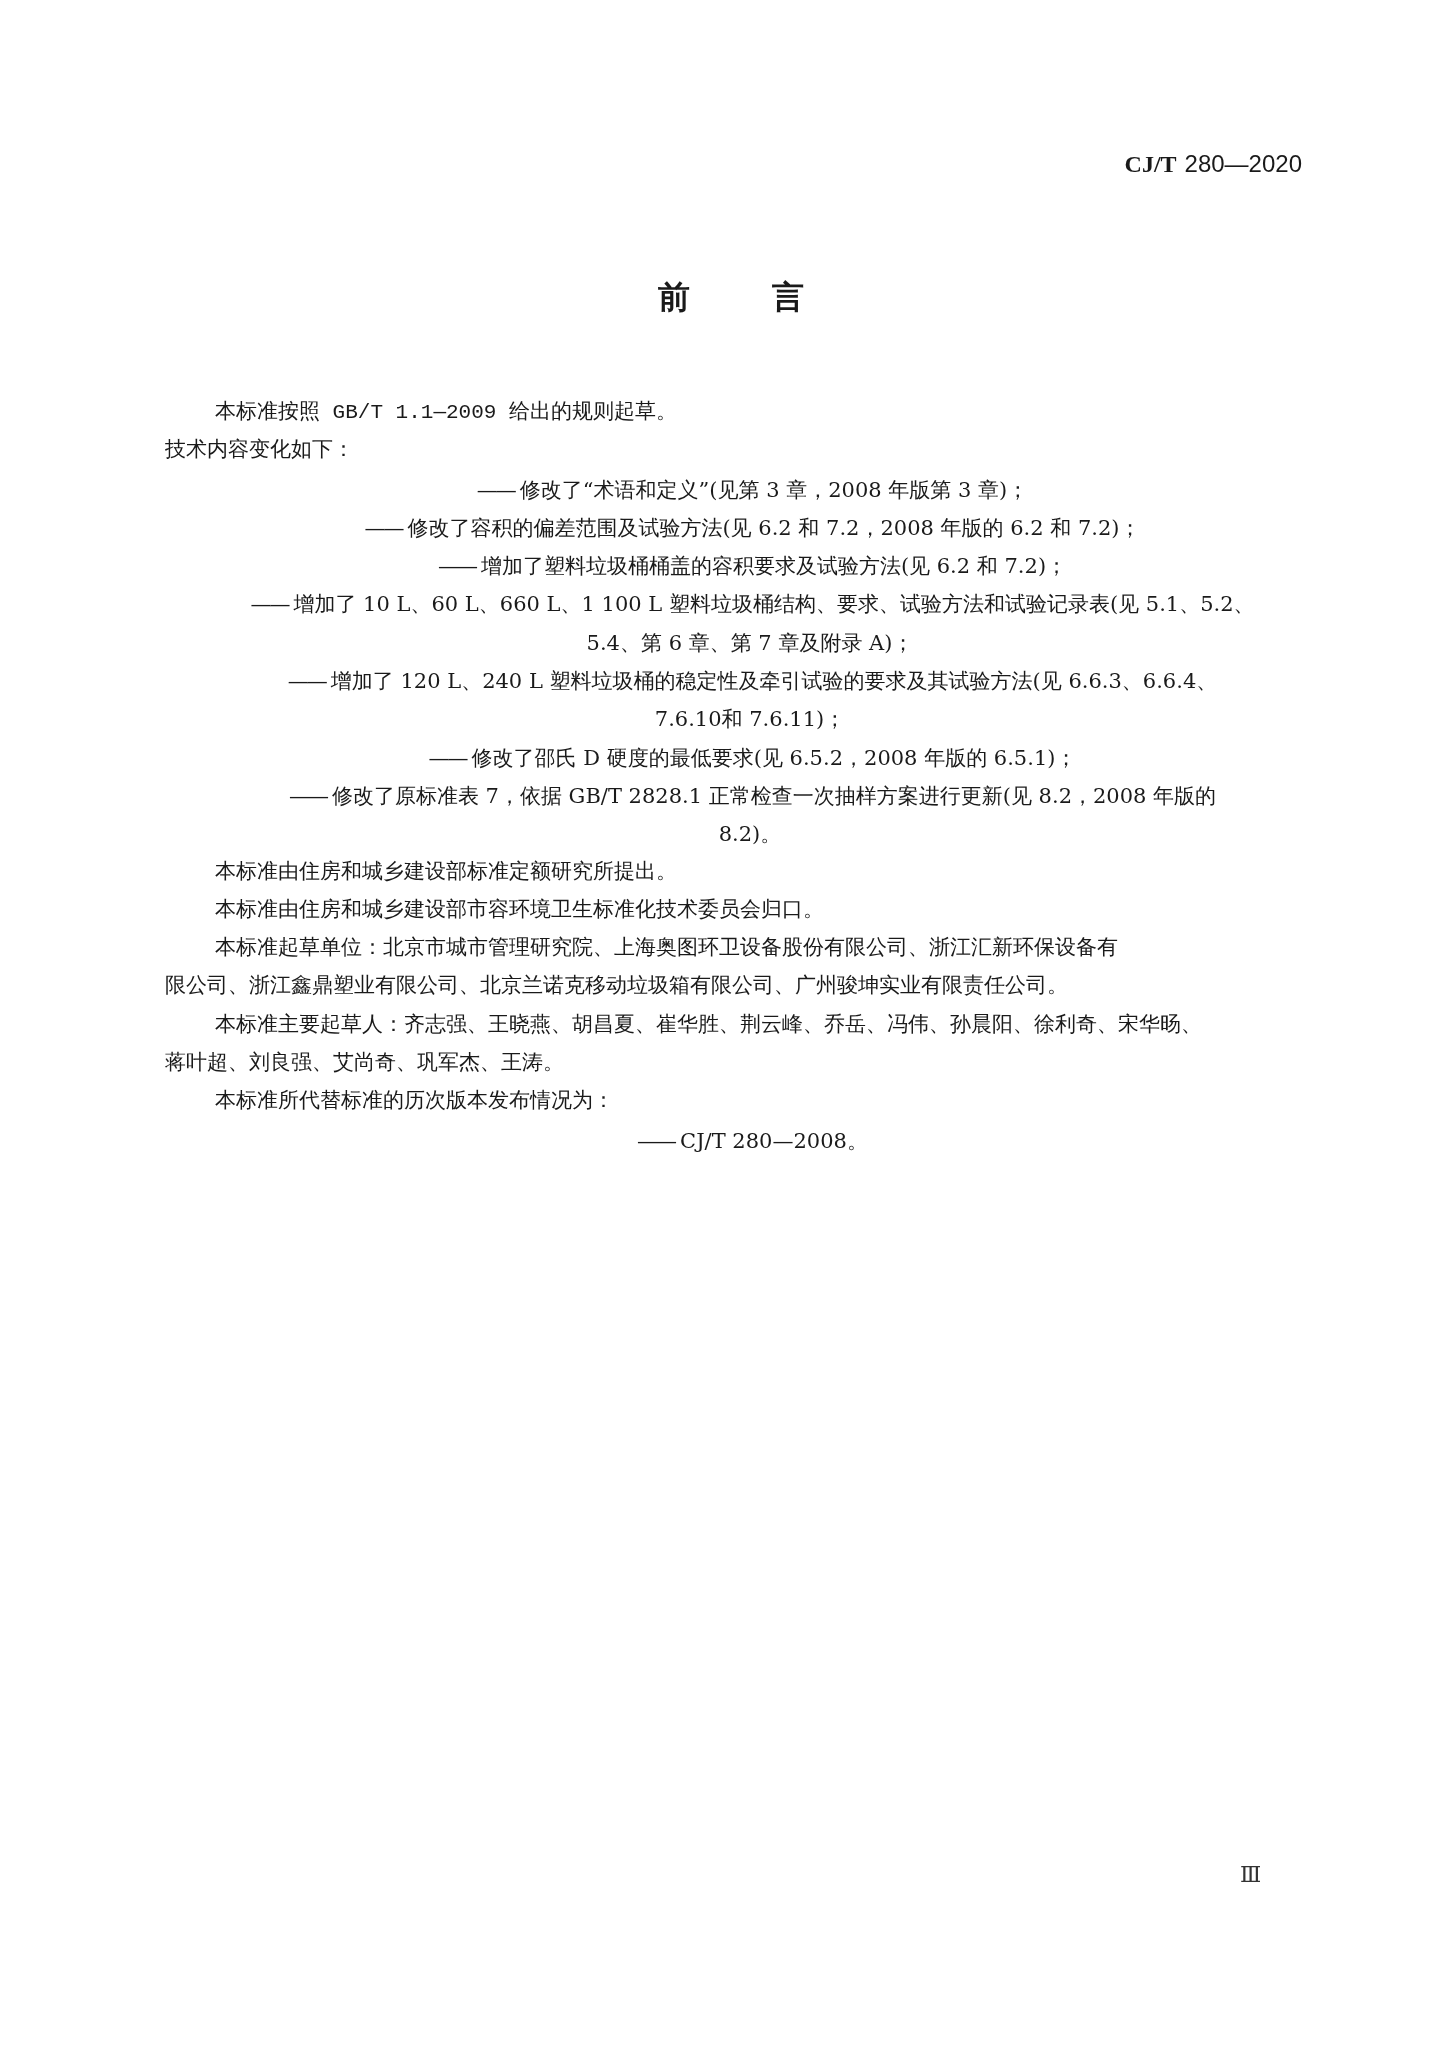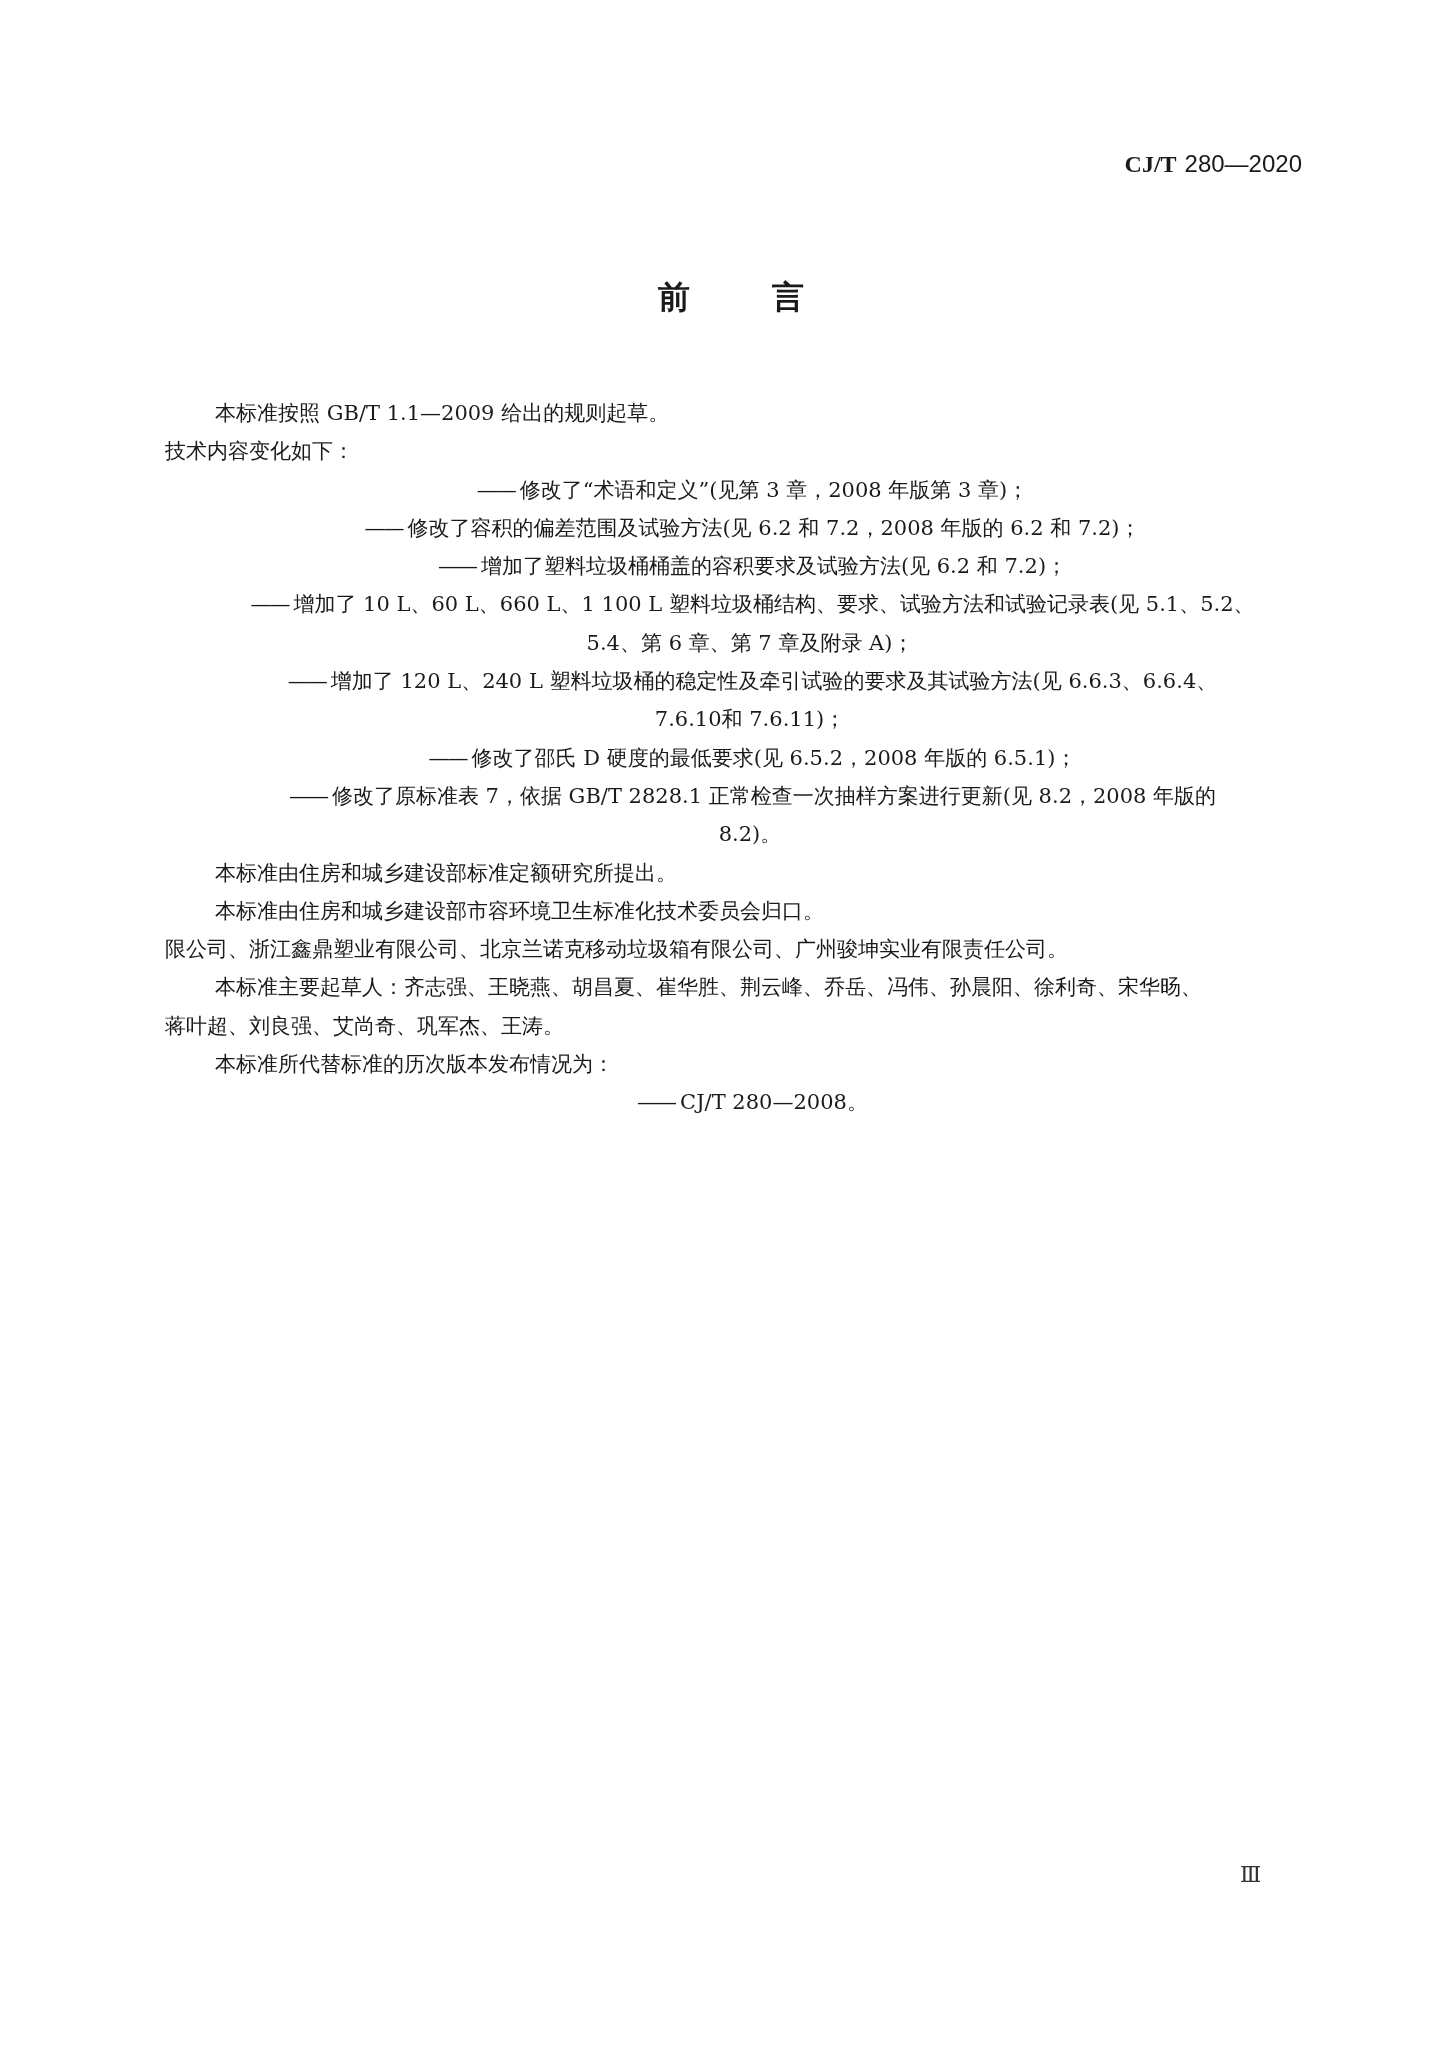--- a/index.html
+++ b/index.html
@@ -6,21 +6,21 @@
   body { width: 1448px; height: 2048px; position: relative; overflow: hidden;
          font-family: "DejaVu Serif", "Liberation Serif", serif; color: #1a1a1a; }
   .std-code { position: absolute; top: 150px; right: 146px; font-size: 24px; white-space: nowrap; }
   .std-code .code-prefix { font-family: "Liberation Serif", "DejaVu Serif", serif; font-weight: bold; }
   .std-code .code-num { font-family: "Liberation Sans", "DejaVu Sans", sans-serif; margin-left: 8px; }
   .title { position: absolute; top: 276px; left: 0; width: 1448px; text-align: center;
            font-family: "DejaVu Sans", "Liberation Sans", sans-serif; font-weight: bold; font-size: 32px; letter-spacing: 0; padding-left: 7px; }
   .title span { display: inline-block; }
   .title .gap { width: 82px; }
   .body-text { position: absolute; top: 394px; left: 165px; width: 1120px; font-size: 21px; line-height: 38.3px; }
-  .p { margin: 0; text-indent: 0; }
+  .p { margin: 0; text-indent: 0; font-family: Liberation Mono, monospace; }
   .p.indent { padding-left: 50px; }
   .p.cont { padding-left: 0; }
   .item { margin: 0; padding-left: 100px; text-indent: -50px; text-align: center; }
   .item .dash { display: inline-block; width: 48px; text-indent: 0; letter-spacing: -2px; }
   .line { display: block; white-space: nowrap; }
   .page-num { position: absolute; top: 1862px; left: 1240px; font-family: "Liberation Serif", "DejaVu Serif", serif; font-size: 22px; color: #333; }
 </style>
 </head>
 <body>
 
@@ -56,20 +56,21 @@
   <div class="item">
     <span class="line"><span class="dash">——</span><span>修改了邵氏 D 硬度的最低要求(见 6.5.2，2008 年版的 6.5.1)；</span></span>
   </div>
   <div class="item">
     <span class="line"><span class="dash">——</span><span>修改了原标准表 7，依据 GB/T 2828.1 正常检查一次抽样方案进行更新(见 8.2，2008 年版的</span></span>
     <span class="line">8.2)。</span>
   </div>
 
   <p class="p indent line">本标准由住房和城乡建设部标准定额研究所提出。</p>
   <p class="p indent line">本标准由住房和城乡建设部市容环境卫生标准化技术委员会归口。</p>
+  <p class="p indent line">本标准起草单位：北京市城市管理研究院、上海奥图环卫设备股份有限公司、浙江汇新环保设备有</p>
   <p class="p cont line">限公司、浙江鑫鼎塑业有限公司、北京兰诺克移动垃圾箱有限公司、广州骏坤实业有限责任公司。</p>
   <p class="p indent line">本标准主要起草人：齐志强、王晓燕、胡昌夏、崔华胜、荆云峰、乔岳、冯伟、孙晨阳、徐利奇、宋华旸、</p>
   <p class="p cont line">蒋叶超、刘良强、艾尚奇、巩军杰、王涛。</p>
   <p class="p indent line">本标准所代替标准的历次版本发布情况为：</p>
   <div class="item" style="padding-left:50px;text-indent:0;">
     <span class="line"><span class="dash">——</span><span>CJ/T 280—2008。</span></span>
   </div>
 </div>
 
 <div class="page-num">Ⅲ</div>

